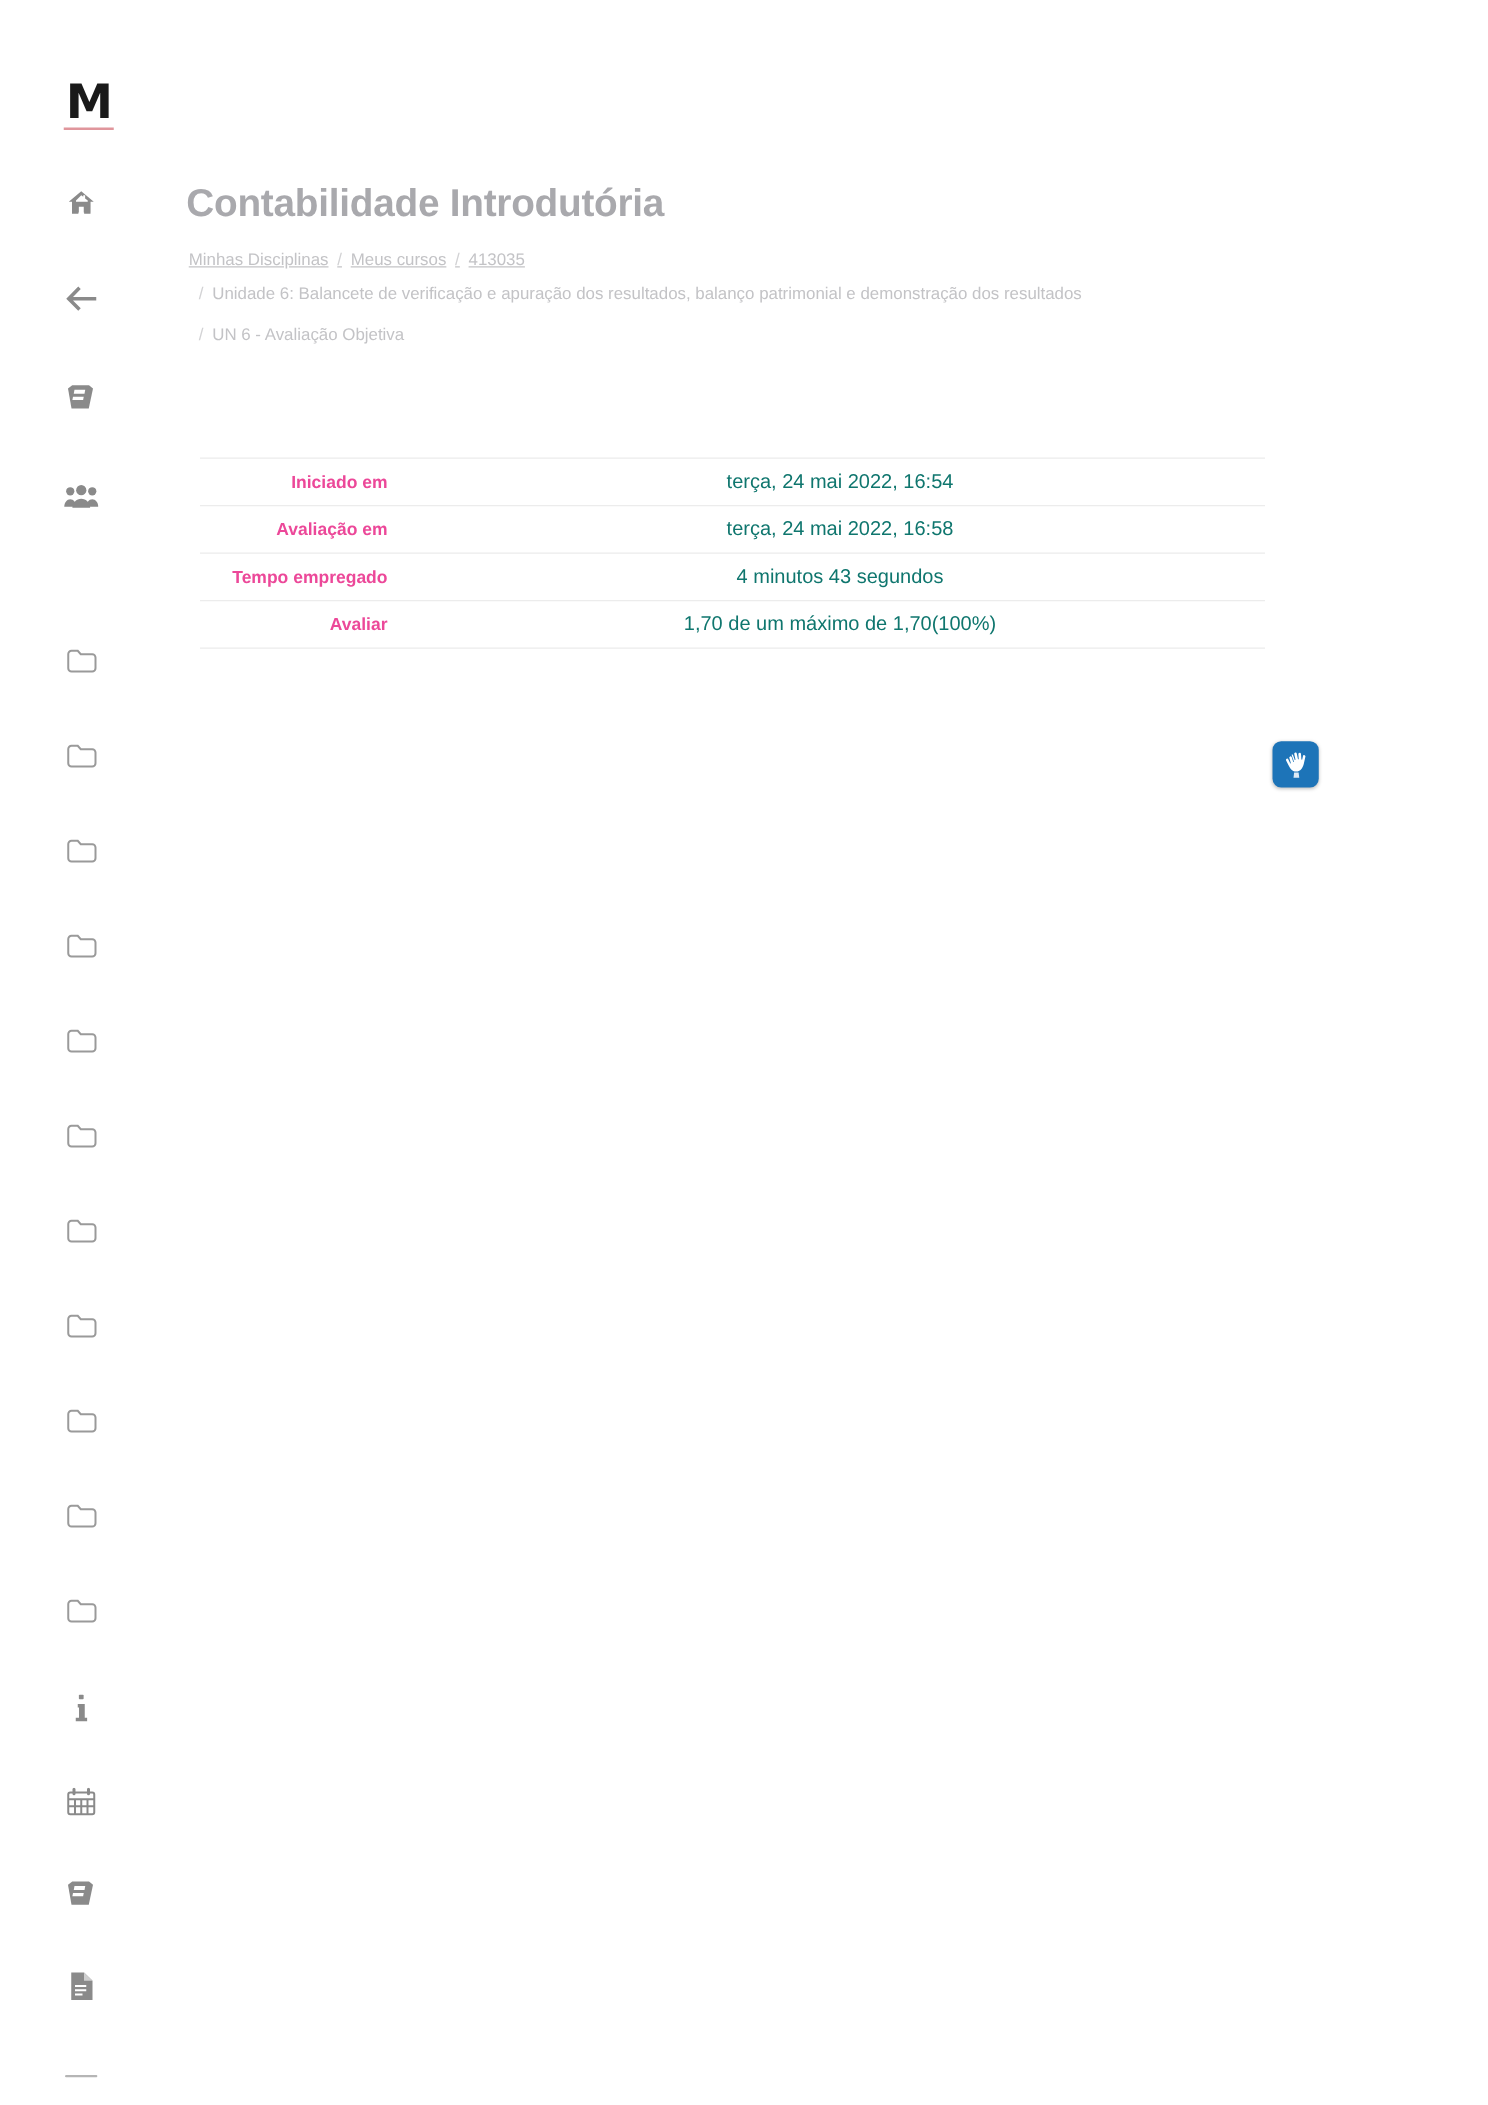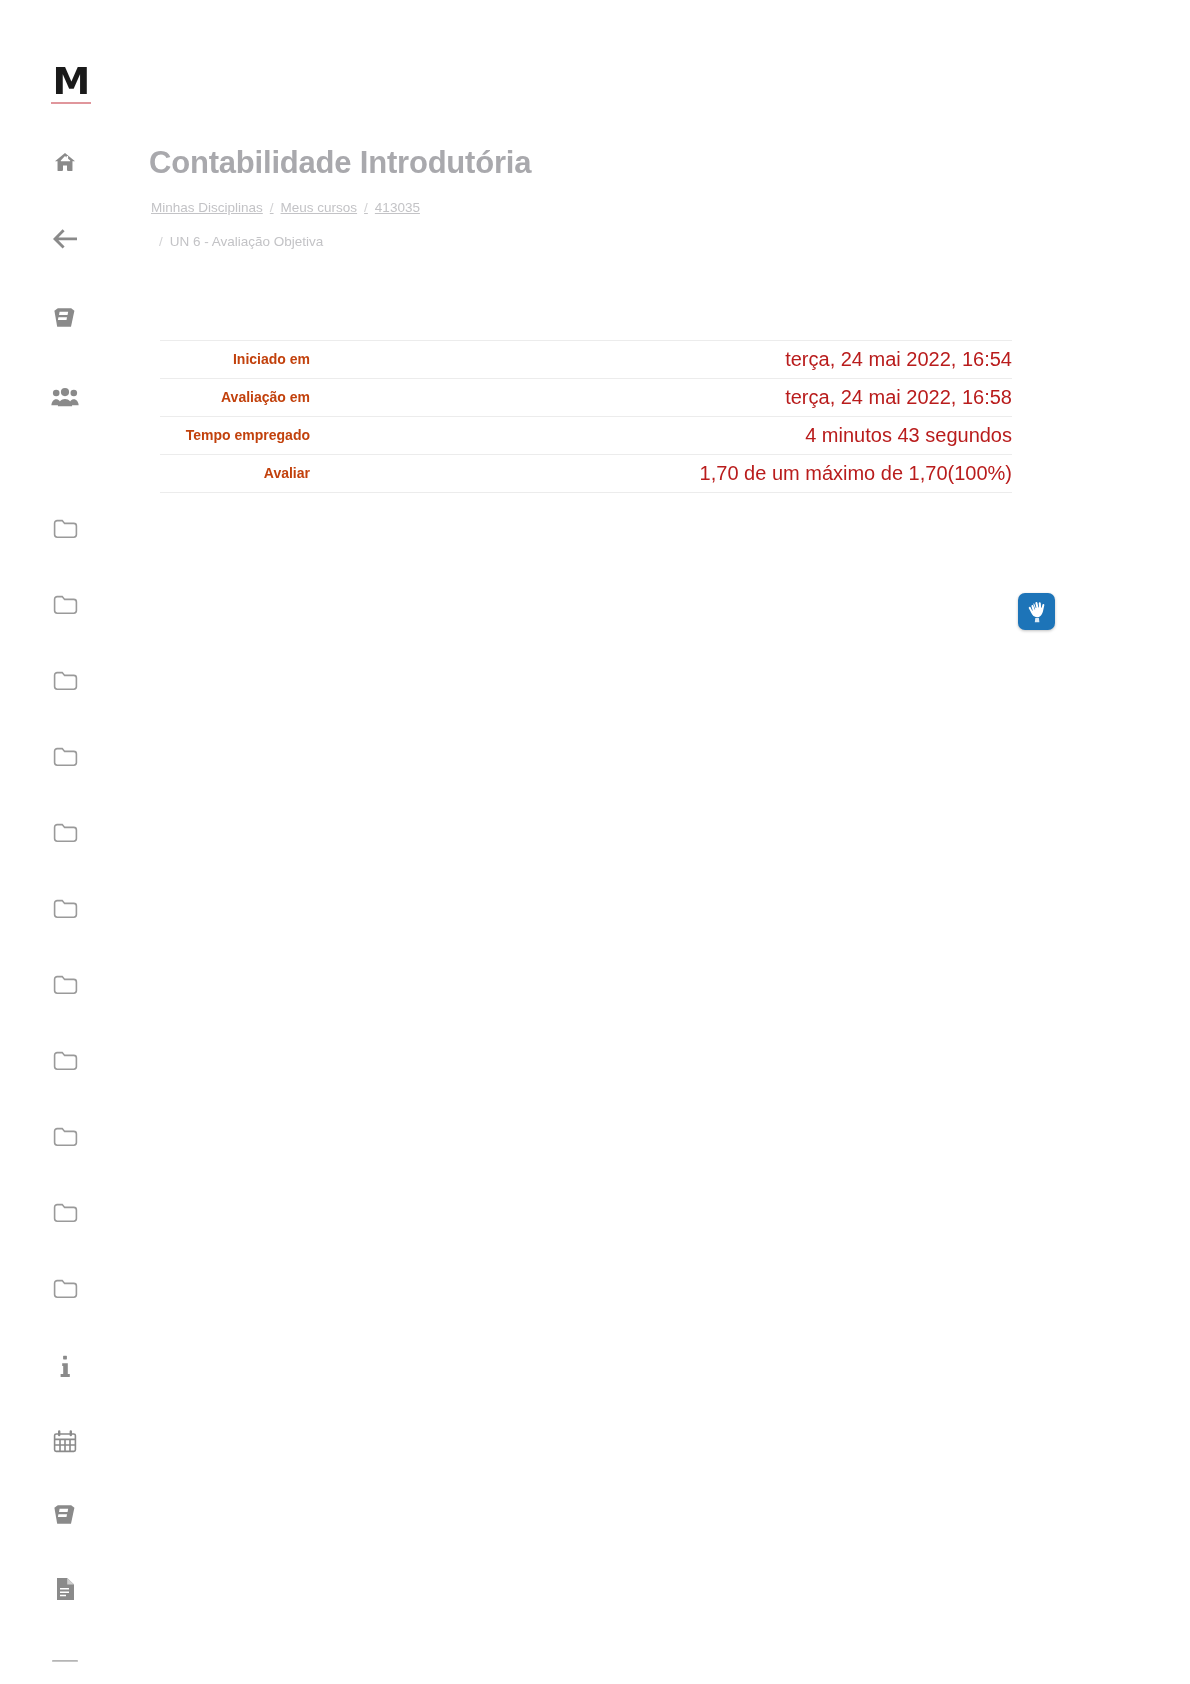--- a/index.html
+++ b/index.html
@@ -114,30 +114,30 @@
     table-layout: fixed;
   }
   table.summary tr { border-top: 1px solid #ececec; }
   table.summary tr:last-child { border-bottom: 1px solid #ececec; }
   table.summary th {
     width: 160px;
     text-align: right;
     vertical-align: top;
     font-size: 14px;
     font-weight: 700;
-    color: #c2410c;
+    color: #ec4899;
     padding: 8px 10px 8px 0;
     line-height: 21px;
   }
   table.summary td {
-    text-align: right;
+    text-align: center;
     vertical-align: top;
-    font-size: 20px;
+    font-size: 16px;
     font-weight: 400;
-    color: #b91c1c;
+    color: #0f766e;
     padding: 8px 0 8px 12px;
     line-height: 21px;
   }
 
   
   .fab {
     position: absolute;
     left: 1018px;
     top: 593px;
     width: 37px;
@@ -330,20 +330,23 @@
     </div>
   </nav>
 
   <main class="content">
 
     <h1 class="page-title">Contabilidade Introdutória</h1>
 
     <div class="breadcrumb">
       <div class="crumb-row-1">
         <a class="crumb" href="#">Minhas Disciplinas</a><span class="crumb-sep">/</span><a class="crumb" href="#">Meus cursos</a><span class="crumb-sep">/</span><a class="crumb" href="#">413035</a>
+      </div>
+      <div class="crumb-row-2">
+        <span class="crumb-sep" style="padding-left:0">/</span><span class="crumb">Unidade 6: Balancete de verificação e apuração dos resultados, balanço patrimonial e demonstração dos resultados</span>
       </div>
       <div class="crumb-row-3">
         <span class="crumb-sep" style="padding-left:0">/</span><span class="crumb">UN 6 - Avaliação Objetiva</span>
       </div>
     </div>
 
     <div class="summary-wrap">
       <table class="summary">
         <tbody>
           <tr>

